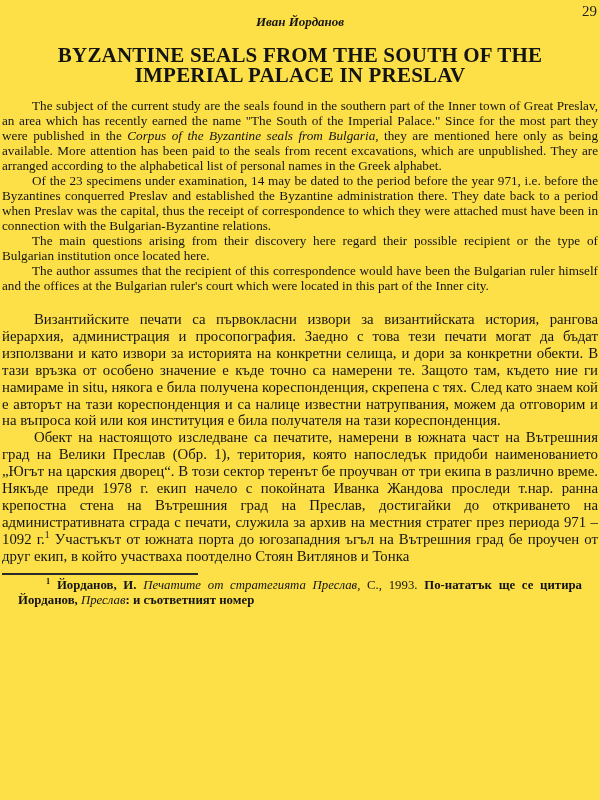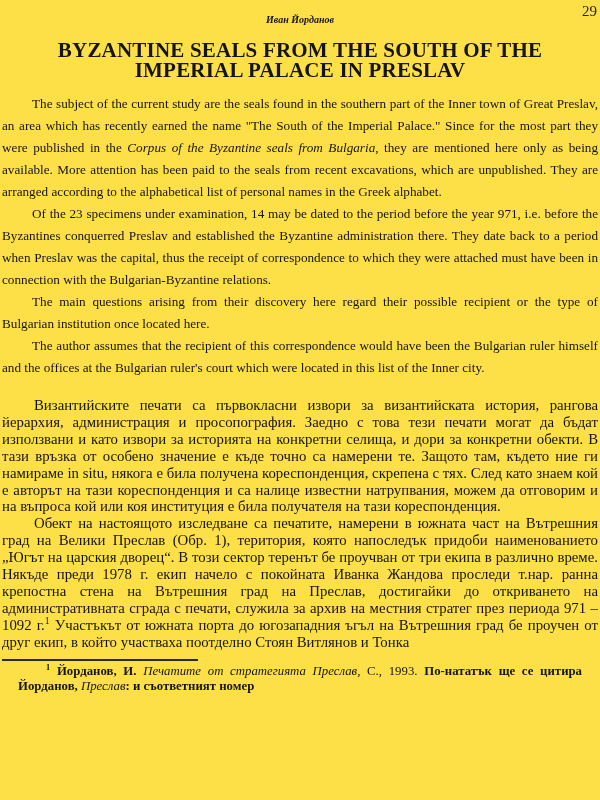--- a/index.html
+++ b/index.html
@@ -27,42 +27,42 @@
     font-size: 16.5px;
     line-height: 20px;
     font-weight: bold;
     letter-spacing: 0.2px;
   }
   .author-bg {
     margin-top: 14px;
     text-align: center;
     font-weight: bold;
     font-style: italic;
-    font-size: 10px;
+    font-size: 13px;
   }
   .title-en {
     margin: 15px 14px 0 14px;
     text-align: center;
     font-size: 21px;
     line-height: 20px;
     font-weight: bold;
     letter-spacing: 0.2px;
   }
   .author-en {
     margin-top: 13px;
     text-align: center;
     font-weight: bold;
     font-style: italic;
     font-size: 14.5px;
   }
   .abstract {
     margin-top: 13px;
     padding: 0 2px;
     font-size: 13.2px;
-    line-height: 22px;
+    line-height: 15px;
     text-align: justify;
   }
   .abstract p { margin: 0; text-indent: 30px; }
   .body-text {
     margin-top: 18px;
     padding: 0 2px;
     font-size: 14.8px;
     line-height: 16.9px;
     text-align: justify;
   }
@@ -94,21 +94,21 @@
 
   <div class="author-bg">Иван Йорданов</div>
 
   <h2 class="title-en">BYZANTINE SEALS FROM THE SOUTH OF THE IMPERIAL PALACE IN PRESLAV</h2>
 
 
   <div class="abstract">
     <p><span>The subject of the current study are the seals found in the southern part of the Inner town of Great Preslav, an area which has recently earned the name "The South of the Imperial Palace." Since for the most part they were published in the </span><i>Corpus of the Byzantine seals from Bulgaria</i><span>, they are mentioned here only as being available. More attention has been paid to the seals from recent excavations, which are unpublished. They are arranged according to the alphabetical list of personal names in the Greek alphabet.</span></p>
     <p>Of the 23 specimens under examination, 14 may be dated to the period before the year 971, i.e. before the Byzantines conquerred Preslav and established the Byzantine administration there. They date back to a period when Preslav was the capital, thus the receipt of correspondence to which they were attached must have been in connection with the Bulgarian-Byzantine relations.</p>
     <p>The main questions arising from their discovery here regard their possible recipient or the type of Bulgarian institution once located here.</p>
-    <p>The author assumes that the recipient of this correspondence would have been the Bulgarian ruler himself and the offices at the Bulgarian ruler's court which were located in this list of the Inner city.</p>
+    <p>The author assumes that the recipient of this correspondence would have been the Bulgarian ruler himself and the offices at the Bulgarian ruler's court which were located in this part of the Inner city.</p>
   </div>
 
   <div class="body-text">
     <p>Византийските печати са първокласни извори за византийската история, рангова йерархия, администрация и просопография. Заедно с това тези печати могат да бъдат използвани и като извори за историята на конкретни селища, и дори за конкретни обекти. В тази връзка от особено значение е къде точно са намерени те. Защото там, където ние ги намираме in situ, някога е била получена кореспонденция, скрепена с тях. След като знаем кой е авторът на тази кореспонденция и са налице известни натрупвания, можем да отговорим и на въпроса кой или коя институция е била получателя на тази кореспонденция.</p>
     <p><span>Обект на настоящото изследване са печатите, намерени в южната част на Вътрешния град на Велики Преслав (Обр. 1), територия, която напоследък придоби наименованието „Югът на царския дворец“. В този сектор теренът бе проучван от три екипа в различно време. Някъде преди 1978 г. екип начело с покойната Иванка Жандова проследи т.нар. ранна крепостна стена на Вътрешния град на Преслав, достигайки до откриването на административната сграда с печати, служила за архив на местния стратег през периода 971 – 1092 г.</span><sup>1</sup><span> Участъкът от южната порта до югозападния ъгъл на Вътрешния град бе проучен от друг екип, в който участваха поотделно Стоян Витлянов и Тонка</span></p>
   </div>
 
   <div class="footnote-rule"></div>
 
   <div class="footnote">

